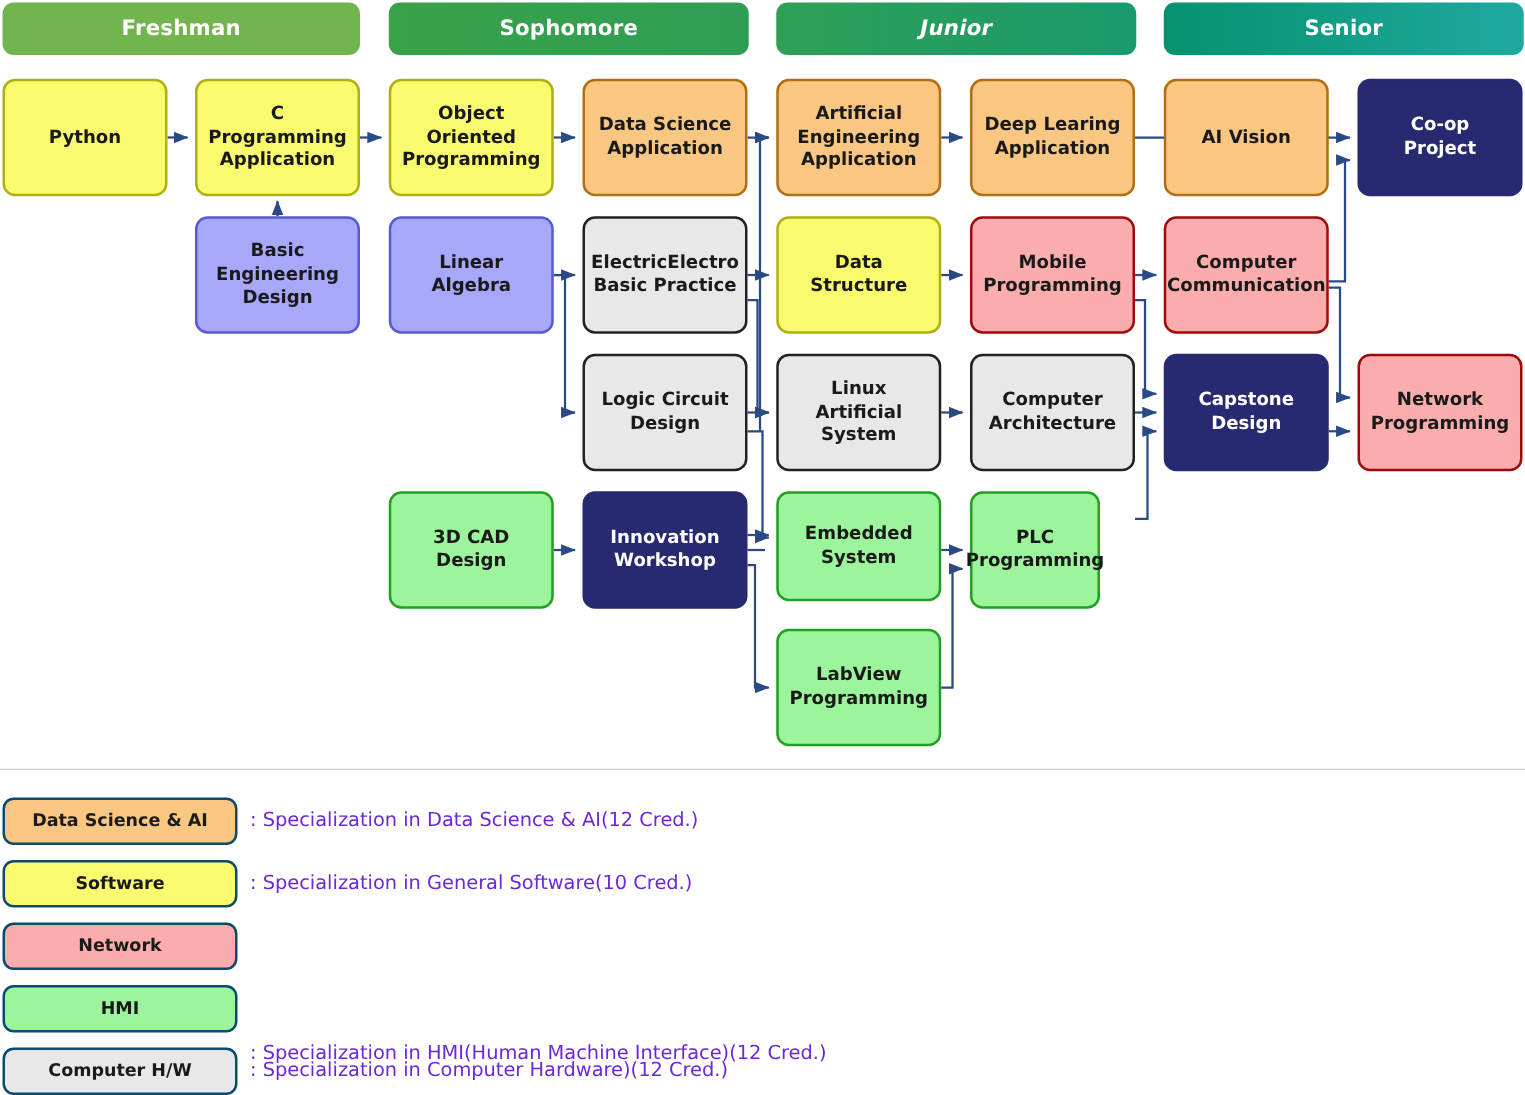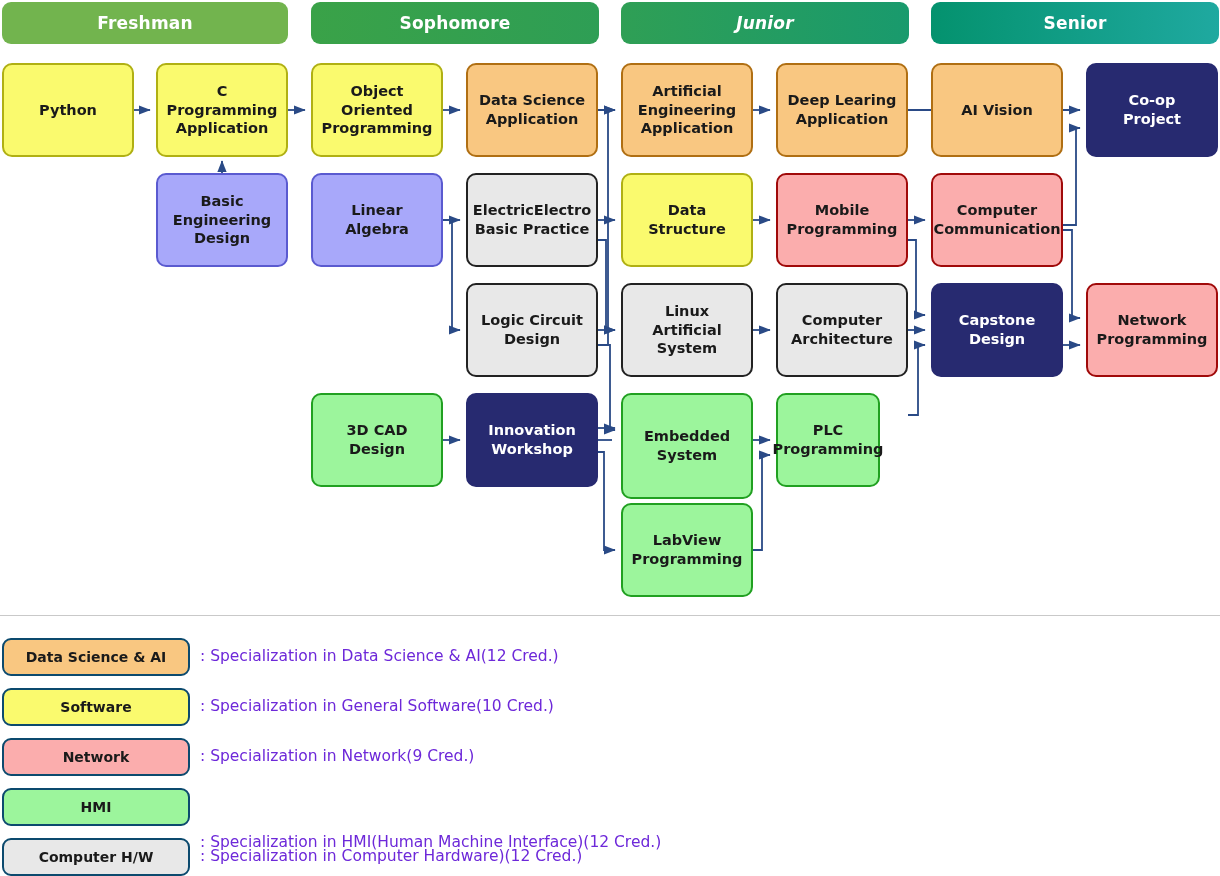--- a/index.html
+++ b/index.html
@@ -226,21 +226,21 @@
           <div>3D CAD</div>
           <div>Design</div>
         </span>
       </div>
       <div class="node c-dk" style="left: 466px; top: 393px; width: 132px; height: 94px;">
         <span>
           <div>Innovation</div>
           <div>Workshop</div>
         </span>
       </div>
-      <div class="node c-hmi" style="left: 621px; top: 393px; width: 132px; height: 106px;">
+      <div class="node c-hmi" style="left: 621px; top: 393px; width: 132px; height: 88px;">
         <span>
           <div>Embedded</div>
           <div>System</div>
         </span>
       </div>
       <div class="node c-hmi" style="left: 776px; top: 393px; width: 104px; height: 94px;">
         <span>
           <div>PLC</div>
           <div>Programming</div>
         </span>
@@ -259,21 +259,20 @@
       <div class="lgrow" style="top: 638px; width: 1220px;">
         <div class="lgbox c-ds">Data Science &amp; AI</div>
         <div class="lgtxt" style="top: 9px;">: Specialization in Data Science &amp; AI(12 Cred.)</div>
       </div>
       <div class="lgrow" style="top: 688px; width: 1220px;">
         <div class="lgbox c-sw">Software</div>
         <div class="lgtxt" style="top: 9px;">: Specialization in General Software(10 Cred.)</div>
       </div>
       <div class="lgrow" style="top: 738px; width: 1220px;">
         <div class="lgbox c-nw">Network</div>
-        <div class="lgtxt" style="top: 9px;">: Specialization in Network(9 Cred.)</div>
       </div>
       <div class="lgrow" style="top: 788px; width: 1220px;">
         <div class="lgbox c-hmi">HMI</div>
         <div class="lgtxt" style="top: 9px; margin-top: 36px;">: Specialization in HMI(Human Machine Interface)(12 Cred.)</div>
       </div>
       <div class="lgrow" style="top: 838px; width: 1220px;">
         <div class="lgbox c-hw">Computer H/W</div>
         <div class="lgtxt" style="top: 9px;">: Specialization in Computer Hardware)(12 Cred.)</div>
       </div>
     </div>

